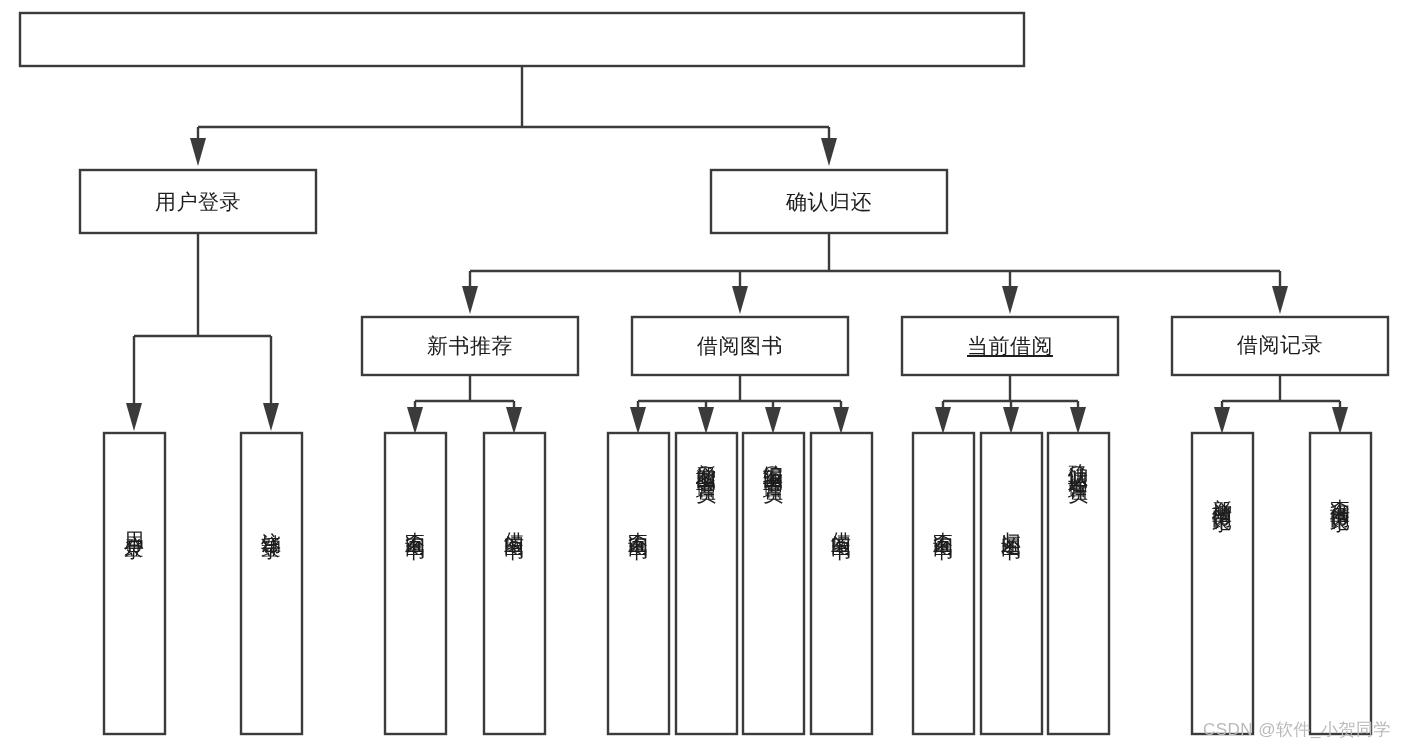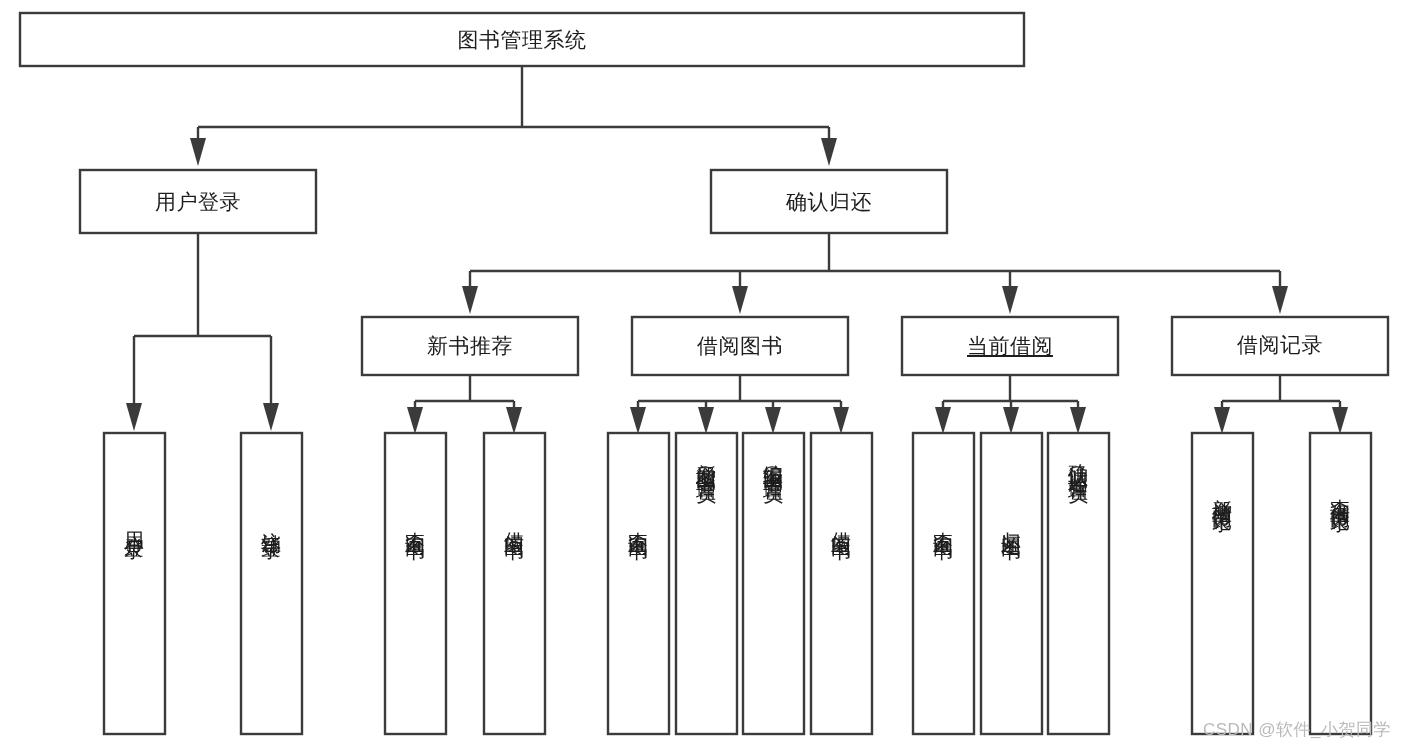--- a/index.html
+++ b/index.html
@@ -183,21 +183,20 @@
 
     <rect class="node-box" x="913" y="433" width="61" height="301"></rect>
     <rect class="node-box" x="981" y="433" width="61" height="301"></rect>
     <rect class="node-box" x="1048" y="433" width="61" height="301"></rect>
 
     <rect class="node-box" x="1192" y="433" width="61" height="301"></rect>
     <rect class="node-box" x="1310" y="433" width="61" height="301"></rect>
 
   </svg>
 
-  <div class="node-label-h" style="left:20px; top:13px; width:1004px; height:53px;">图书管理系统</div>
 
   <div class="node-label-h" style="left:80px; top:170px; width:236px; height:63px;">用户登录</div>
   <div class="node-label-h" style="left:711px; top:170px; width:236px; height:63px;">确认归还</div>
 
   <div class="node-label-h" style="left:362px; top:317px; width:216px; height:58px;">新书推荐</div>
   <div class="node-label-h" style="left:632px; top:317px; width:216px; height:58px;">借阅图书</div>
   <div class="node-label-h" style="left:902px; top:317px; width:216px; height:58px;text-decoration:underline;">当前借阅</div>
   <div class="node-label-h" style="left:1172px; top:317px; width:216px; height:56px;">借阅记录</div>
 
   <div class="node-label-v" style="left:104px; top:516px; width:61px;">

